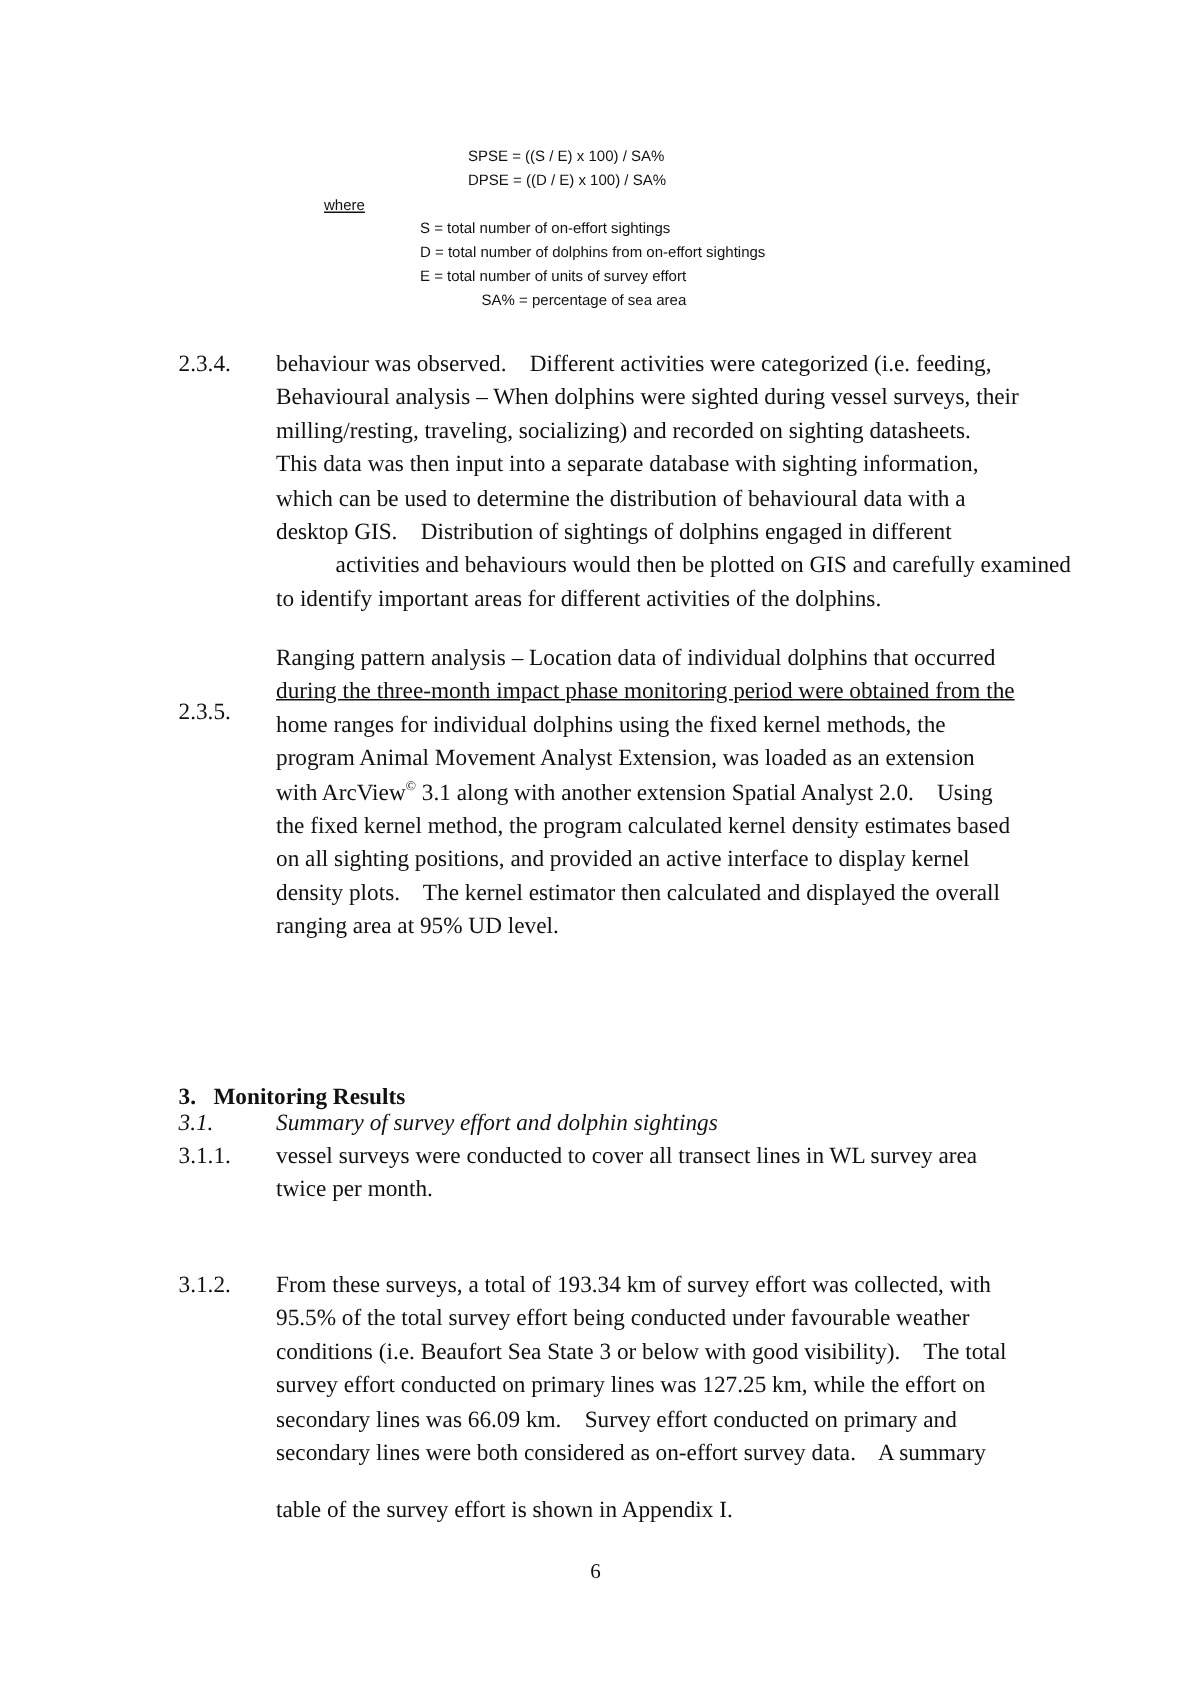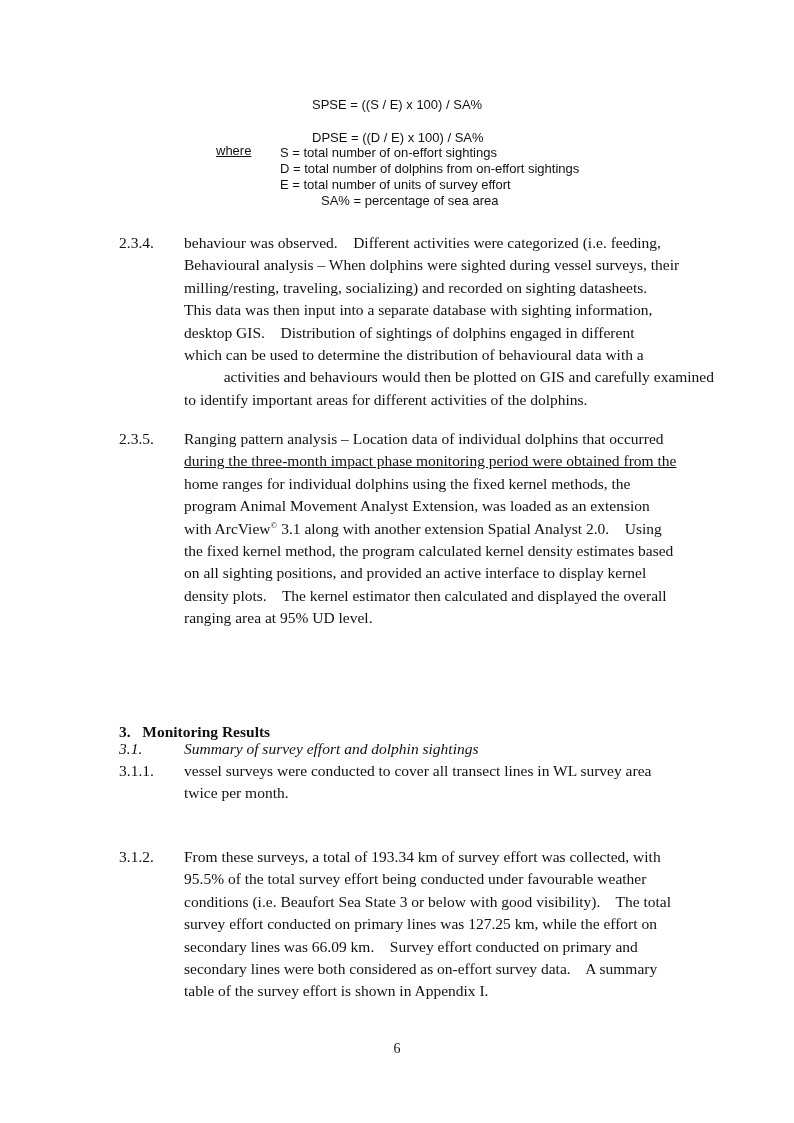--- a/index.html
+++ b/index.html
@@ -1,58 +1,58 @@
 <!DOCTYPE html>
 <html><head>
 <meta charset="utf-8">
 <style>
   html, body { margin:0; padding:0; background:#ffffff; }
   body { width:794px; height:1123px; position:relative; overflow:hidden; color:#111; }
-  .sans { font-family:"Liberation Sans", sans-serif; font-size:13px; line-height:16px; }
+  .sans { font-family:"Liberation Sans", sans-serif; font-size:10px; line-height:16px; }
   .serif { font-family:"Liberation Serif", serif; font-size:15.5px; }
   .formula { position:absolute; left:312px; }
   .where-label { position:absolute; left:216px; }
   .where-def { position:absolute; left:280px; }
   .para { position:absolute; left:119px; width:600px; }
   .para .num { position:absolute; left:0; top:0; }
   .para .body { position:absolute; left:65px; top:0; width:530px; }
   .para .line { display:block; height:22.4px; line-height:22.4px; white-space:nowrap; }
   .heading { position:absolute; left:119px; font-family:"Liberation Serif", serif; font-weight:bold; font-size:15.5px; }
   .italic { font-style:italic; }
   sup { font-size:9px; line-height:0; }
   .page-num { position:absolute; left:0; width:794px; text-align:center; top:1041px; font-family:"Liberation Serif", serif; font-size:14px; }
 </style>
 </head>
 <body>
 
 <div class="sans formula" style="top:97px;">SPSE = ((S / E) x 100) / SA%</div>
-<div class="sans formula" style="top:130px;">DPSE = ((D / E) x 100) / SA%</div>
+<div class="sans formula" style="top:113px;">DPSE = ((D / E) x 100) / SA%</div>
 
-<div class="sans where-label" style="top:143px;text-decoration:underline;">where</div>
+<div class="sans where-label" style="top:130px;text-decoration:underline;">where</div>
 <div class="sans where-def" style="top:145px;text-align:center;">S = total number of on-effort sightings</div>
 <div class="sans where-def" style="top:161px;">D = total number of dolphins from on-effort sightings</div>
 <div class="sans where-def" style="top:177px;">E = total number of units of survey effort</div>
 <div class="sans where-def" style="top:193px;margin-left:41px;">SA% = percentage of sea area</div>
 
 <div class="para serif" style="top:232px;">
   <span class="num line" style="white-space: pre;">2.3.4.</span>
   <div class="body">
     <span class="line" style="white-space: pre;">behaviour was observed.    Different activities were categorized (i.e. feeding,</span>
     <span class="line" style="white-space: pre;">Behavioural analysis – When dolphins were sighted during vessel surveys, their</span>
     <span class="line" style="white-space: pre;">milling/resting, traveling, socializing) and recorded on sighting datasheets.</span>
     <span class="line" style="white-space: pre;">This data was then input into a separate database with sighting information,</span>
+    <span class="line" style="white-space: pre;">which can be used to determine the distribution of behavioural data with a</span>
     <span class="line" style="white-space: pre;">desktop GIS.    Distribution of sightings of dolphins engaged in different</span>
-    <span class="line" style="white-space: pre;">which can be used to determine the distribution of behavioural data with a</span>
     <span class="line" style="white-space: pre; text-align: right;">activities and behaviours would then be plotted on GIS and carefully examined</span>
     <span class="line" style="white-space: pre;">to identify important areas for different activities of the dolphins.</span>
   </div>
 </div>
 
 <div class="para serif" style="top:428px;">
-  <span class="num line" style="white-space: pre;">2.3.5.</span>
+  <span class="num line" style="white-space: pre; margin-top: 36px;">2.3.5.</span>
   <div class="body">
     <span class="line" style="white-space: pre;">Ranging pattern analysis – Location data of individual dolphins that occurred</span>
     <span class="line" style="white-space: pre; text-decoration: underline;">during the three-month impact phase monitoring period were obtained from the</span>
     <span class="line" style="white-space: pre;">home ranges for individual dolphins using the fixed kernel methods, the</span>
     <span class="line" style="white-space: pre;">program Animal Movement Analyst Extension, was loaded as an extension</span>
     <span class="line" style="white-space: pre;"><span>with ArcView</span><sup>©</sup><span> 3.1 along with another extension Spatial Analyst 2.0.    Using</span></span>
     <span class="line" style="white-space: pre;">the fixed kernel method, the program calculated kernel density estimates based</span>
     <span class="line" style="white-space: pre;">on all sighting positions, and provided an active interface to display kernel</span>
     <span class="line" style="white-space: pre;">density plots.    The kernel estimator then calculated and displayed the overall</span>
     <span class="line" style="white-space: pre;">ranging area at 95% UD level.</span>
@@ -78,17 +78,17 @@
 
 <div class="para serif" style="top:846px;">
   <span class="num line" style="white-space: pre;">3.1.2.</span>
   <div class="body">
     <span class="line" style="white-space: pre;">From these surveys, a total of 193.34 km of survey effort was collected, with</span>
     <span class="line" style="white-space: pre;">95.5% of the total survey effort being conducted under favourable weather</span>
     <span class="line" style="white-space: pre;">conditions (i.e. Beaufort Sea State 3 or below with good visibility).    The total</span>
     <span class="line" style="white-space: pre;">survey effort conducted on primary lines was 127.25 km, while the effort on</span>
     <span class="line" style="white-space: pre;">secondary lines was 66.09 km.    Survey effort conducted on primary and</span>
     <span class="line" style="white-space: pre;">secondary lines were both considered as on-effort survey data.    A summary</span>
-    <span class="line" style="white-space: pre;">table of the survey effort is shown in Appendix I.</span>
+    <span class="line" style="white-space: pre; margin-top: 16px;">table of the survey effort is shown in Appendix I.</span>
   </div>
 </div>
 
 <div class="page-num">6</div>
 
 </body></html>

